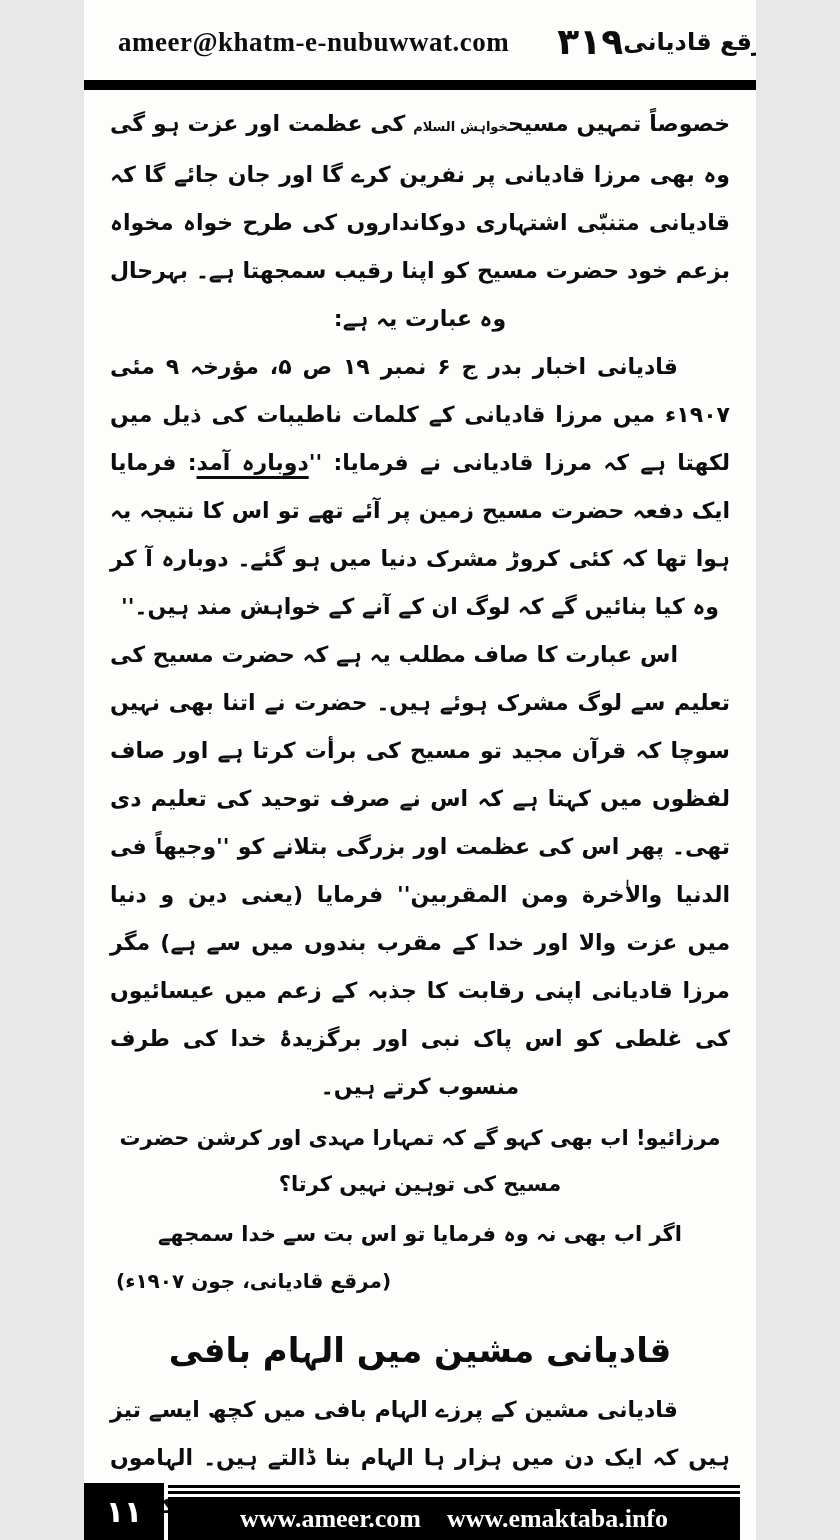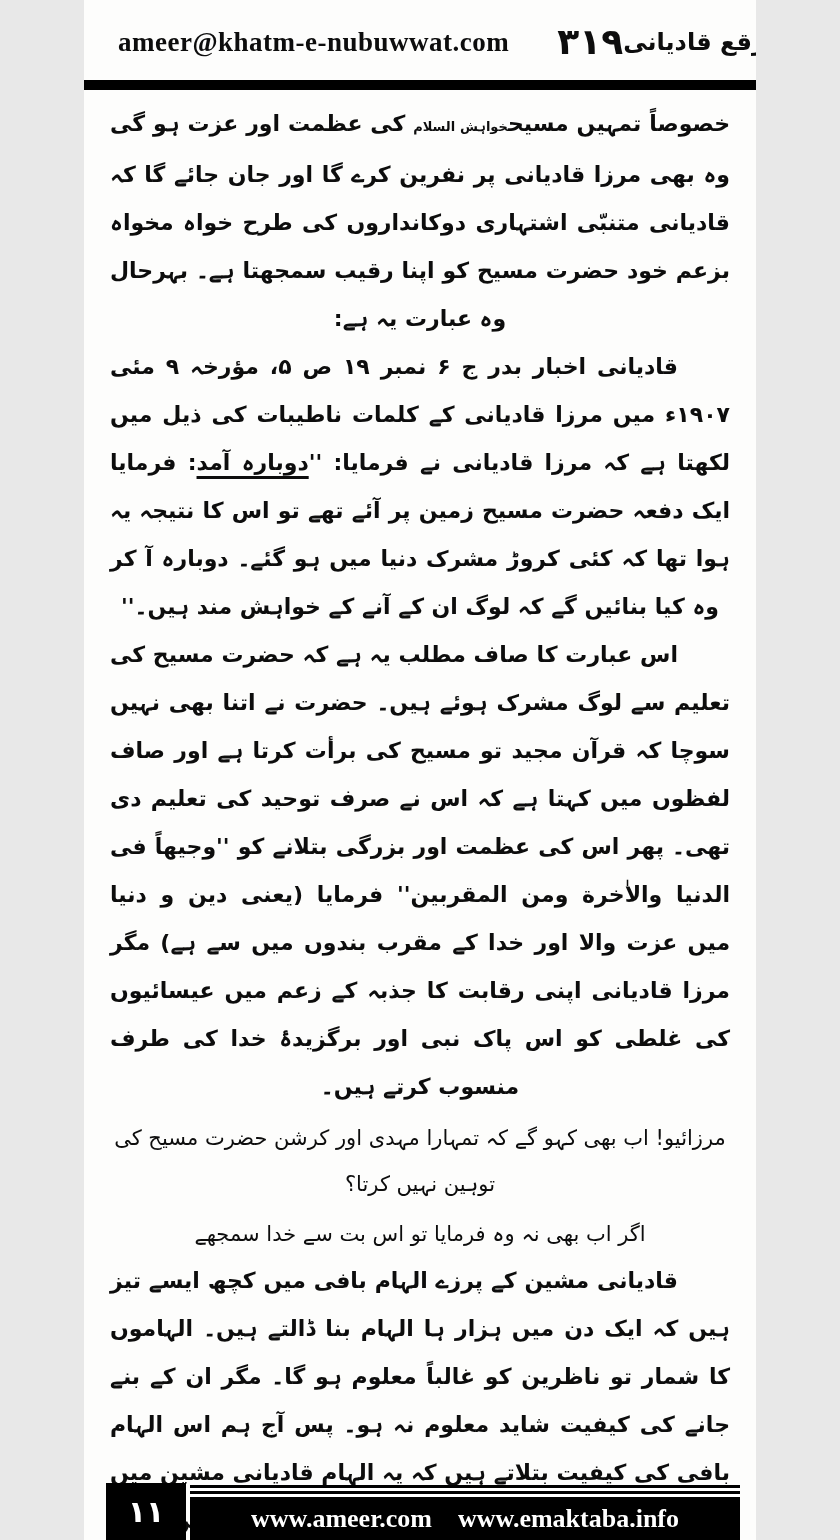--- a/index.html
+++ b/index.html
@@ -30,35 +30,35 @@
   .body-text{padding:10px 26px 0 26px;}
   .para{
     direction:rtl;text-align:justify;text-align-last:center;
     font-size:22px;font-weight:700;line-height:48px;margin:0;
   }
   .indent{text-indent:52px;}
   .honorific{font-size:13px;font-weight:700;}
   .quote-underline{text-decoration:underline;text-decoration-thickness:3px;text-underline-offset:6px;}
   .arabic{font-weight:800;}
   .line-center{
-    direction:rtl;text-align:center;font-size:21px;font-weight:400;
+    direction:rtl;text-align:center;font-size:21px;font-weight:700;
     line-height:46px;margin:4px 0 0 0;
   }
   .source-ref{
     direction:rtl;text-align:left;font-size:20px;font-weight:700;
     line-height:44px;margin:2px 0 0 0;padding-left:6px;
   }
   .section-heading{
     direction:rtl;text-align:center;font-size:34px;font-weight:800;
     margin:22px 0 10px 0;line-height:1.5;
   }
   
   .footer{
     position:absolute;left:0;right:16px;bottom:0;height:57px;
-    display:flex;align-items:stretch;padding-left:22px;background:transparent;text-align:center;
+    display:flex;align-items:stretch;background:transparent;text-align:center;
   }
   .footer-pagebox{
     width:80px;background:#000;color:#fff;display:flex;align-items:center;
     justify-content:center;font-size:30px;font-weight:700;margin-right:4px;
   }
   .footer-bar{flex:1;background:#000;display:flex;flex-direction:column;margin-top:2px;}
   .stripe{height:3px;background:#fff;margin-top:3px;}
   .footer-links{
     flex:1;display:flex;align-items:center;justify-content:center;gap:26px;
     color:#fff;font-family:"Liberation Serif",serif;font-weight:700;
@@ -82,21 +82,23 @@
     <p class="para"><span>خصوصاً تمہیں مسیح</span><span class="honorific">خواہش السلام</span><span> کی عظمت اور عزت ہو گی وہ بھی مرزا قادیانی پر نفرین کرے گا اور جان جائے گا کہ قادیانی متنبّی اشتہاری دوکانداروں کی طرح خواہ مخواہ بزعم خود حضرت مسیح کو اپنا رقیب سمجھتا ہے۔ بہرحال وہ عبارت یہ ہے:</span></p>
 
     <p class="para indent"><span>قادیانی اخبار بدر ج ۶ نمبر ۱۹ ص ۵، مؤرخہ ۹ مئی ۱۹۰۷ء میں مرزا قادیانی کے کلمات ناطیبات کی ذیل میں لکھتا ہے کہ مرزا قادیانی نے فرمایا: ''</span><span class="quote-underline">دوبارہ آمد</span><span>: فرمایا ایک دفعہ حضرت مسیح زمین پر آئے تھے تو اس کا نتیجہ یہ ہوا تھا کہ کئی کروڑ مشرک دنیا میں ہو گئے۔ دوبارہ آ کر وہ کیا بنائیں گے کہ لوگ ان کے آنے کے خواہش مند ہیں۔''</span></p>
 
     <p class="para indent"><span>اس عبارت کا صاف مطلب یہ ہے کہ حضرت مسیح کی تعلیم سے لوگ مشرک ہوئے ہیں۔ حضرت نے اتنا بھی نہیں سوچا کہ قرآن مجید تو مسیح کی برأت کرتا ہے اور صاف لفظوں میں کہتا ہے کہ اس نے صرف توحید کی تعلیم دی تھی۔ پھر اس کی عظمت اور بزرگی بتلانے کو ''</span><span class="arabic">وجيهاً فى الدنيا والاٰخرة ومن المقربين</span><span>'' فرمایا (یعنی دین و دنیا میں عزت والا اور خدا کے مقرب بندوں میں سے ہے) مگر مرزا قادیانی اپنی رقابت کا جذبہ کے زعم میں عیسائیوں کی غلطی کو اس پاک نبی اور برگزیدۂ خدا کی طرف منسوب کرتے ہیں۔</span></p>
 
     <p class="line-center">مرزائیو! اب بھی کہو گے کہ تمہارا مہدی اور کرشن حضرت مسیح کی توہین نہیں کرتا؟</p>
 
     <p class="line-center">اگر اب بھی نہ وہ فرمایا تو اس بت سے خدا سمجھے</p>
 
+    <p class="source-ref">(مرقع قادیانی، جون ۱۹۰۷ء)</p>
 
+    <h2 class="section-heading">قادیانی مشین میں الہام بافی</h2>
 
     <p class="para indent">قادیانی مشین کے پرزے الہام بافی میں کچھ ایسے تیز ہیں کہ ایک دن میں ہزار ہا الہام بنا ڈالتے ہیں۔ الہاموں کا شمار تو ناظرین کو غالباً معلوم ہو گا۔ مگر ان کے بنے جانے کی کیفیت شاید معلوم نہ ہو۔ پس آج ہم اس الہام بافی کی کیفیت بتلاتے ہیں کہ یہ الہام قادیانی مشین میں کس طرح تیار ہوتے ہیں۔ ناظرین غور سے سنیں۔</p>
 
     <p class="para indent">اپریل کے مہینے میں مولوی ابوسعید محمد حسین بٹالوی نے کاپیاں صحیح کرانے کے لئے منشی غلام محمد کاتب کو خط لکھا جو قادیان میں مرزا قادیانی کا کام کرتا تھا کہ بٹالہ میں آ کر ہمارا کام کر دو اور اگر تمہیں آنے کی فرصت نہ ہو تو میں ہی قادیان میں آ جاؤں گا۔ مگر الگ کسی</p>
 
   </div>
 
   <div class="footer">
     <div class="footer-pagebox">
       <span>۱۱</span>

